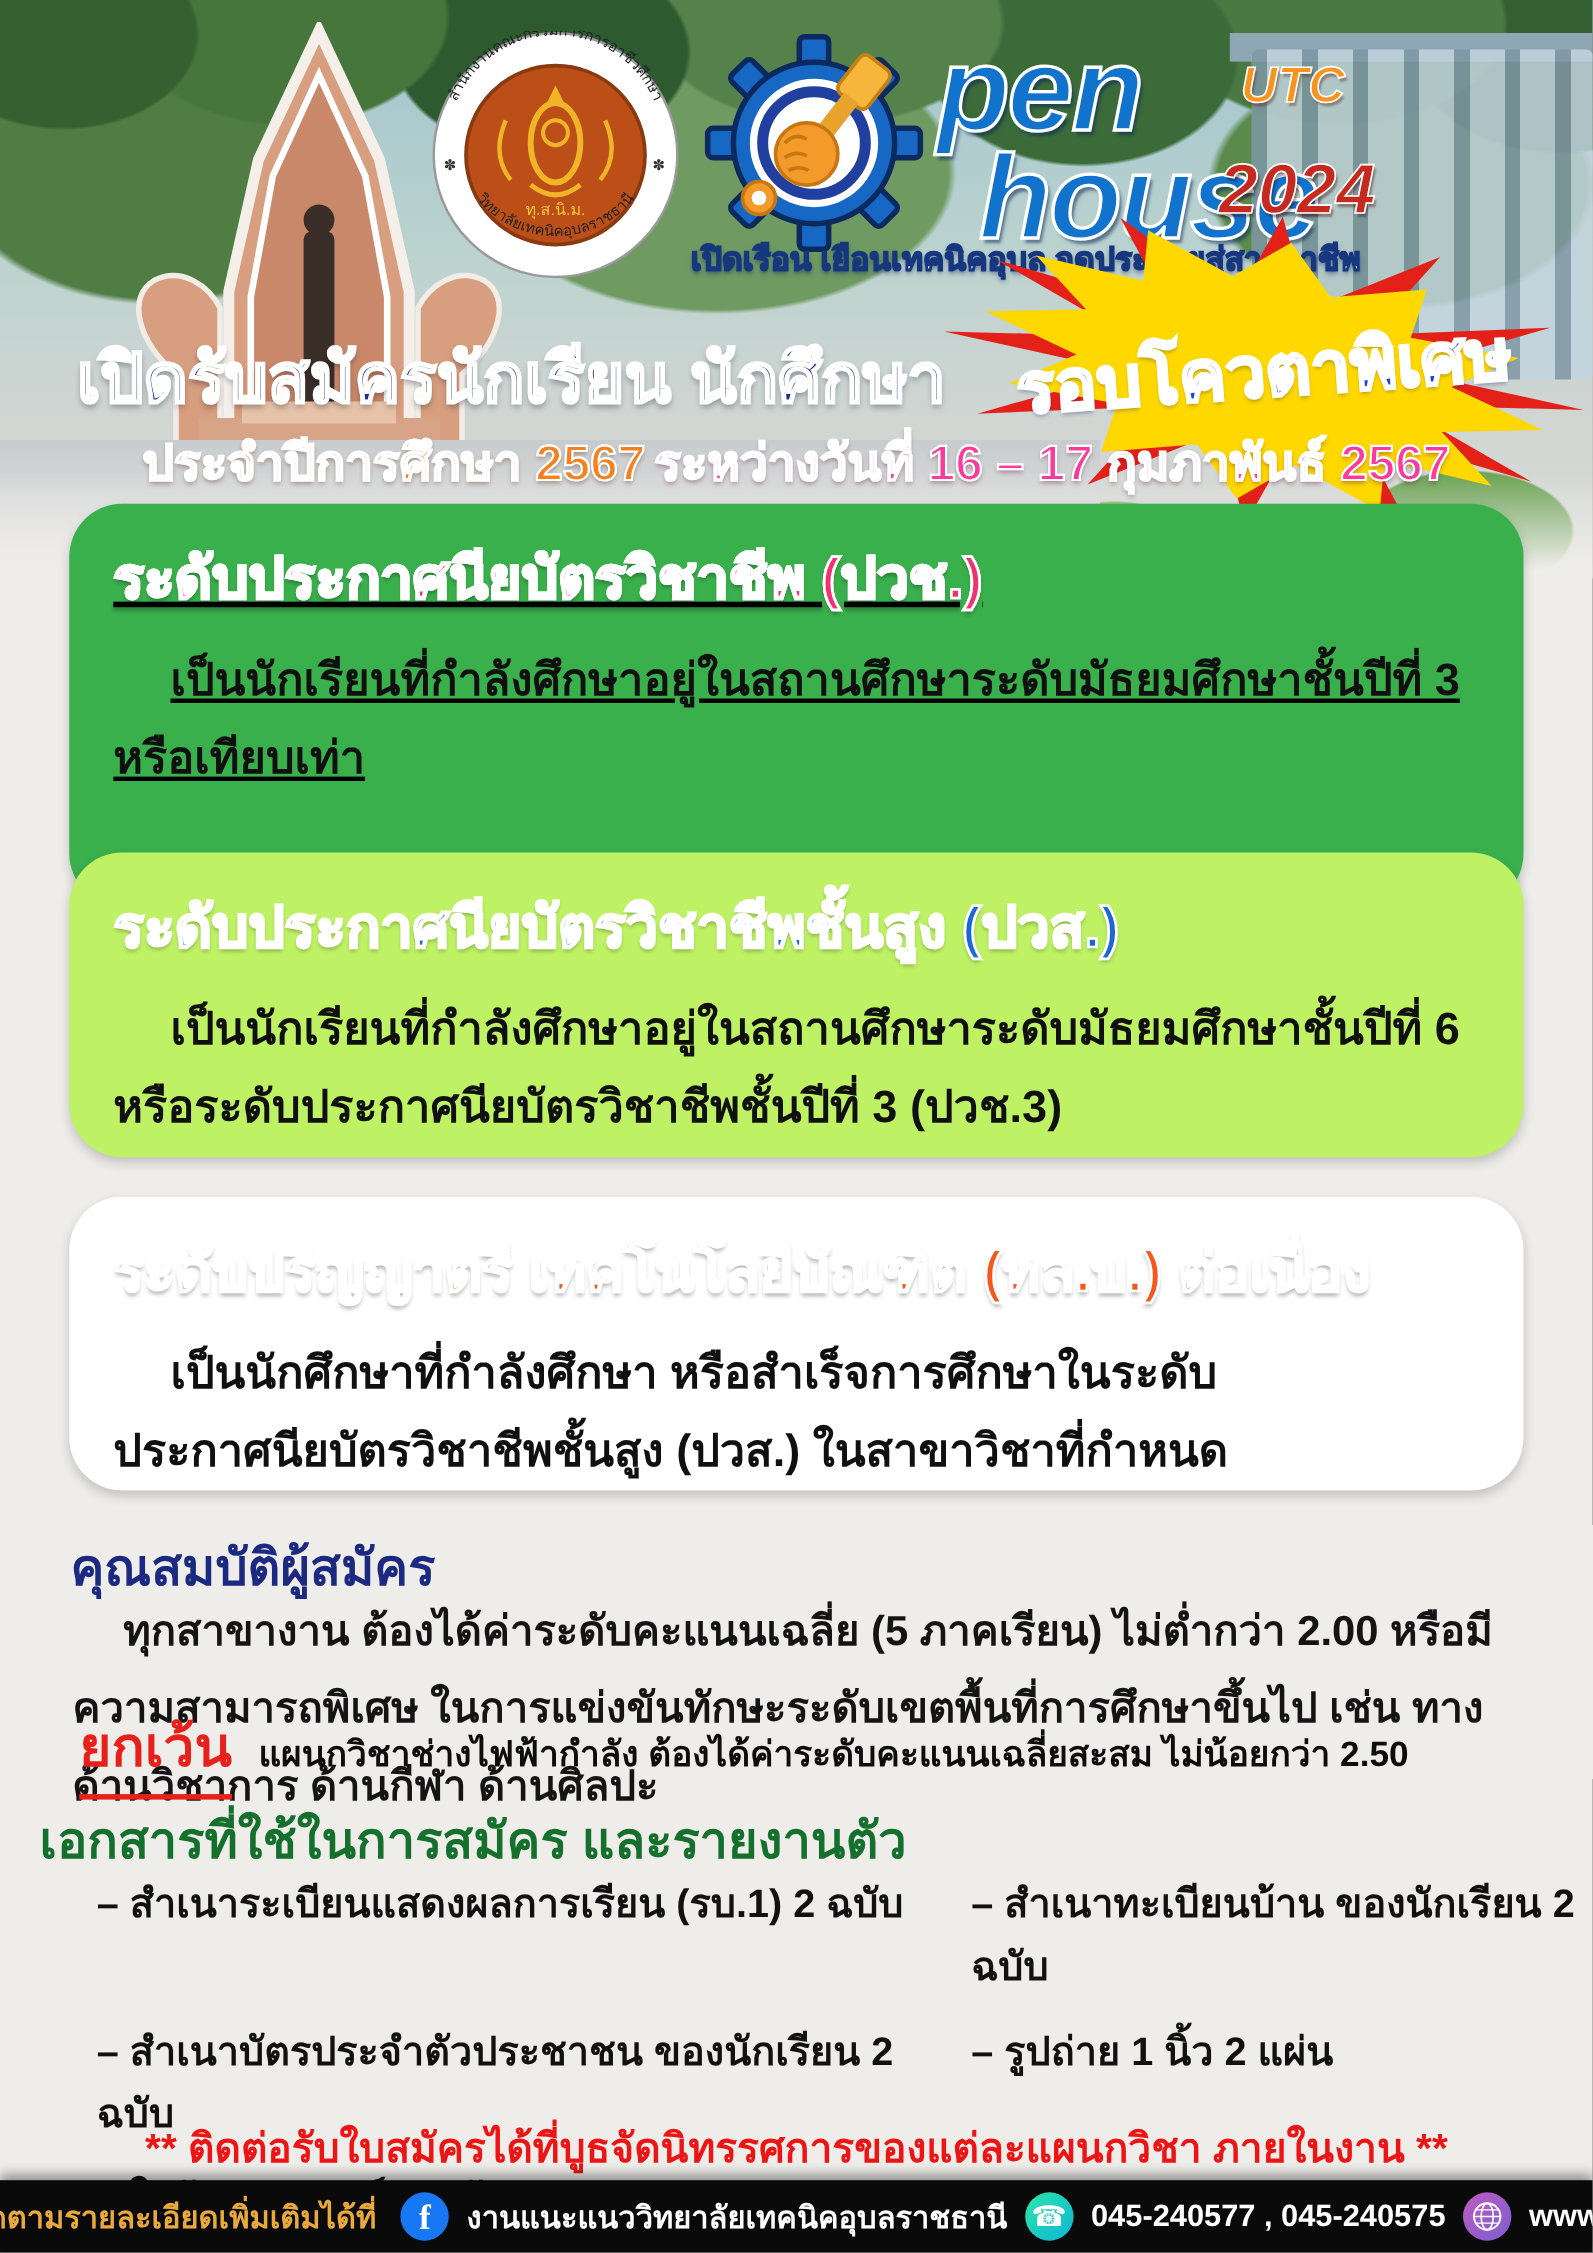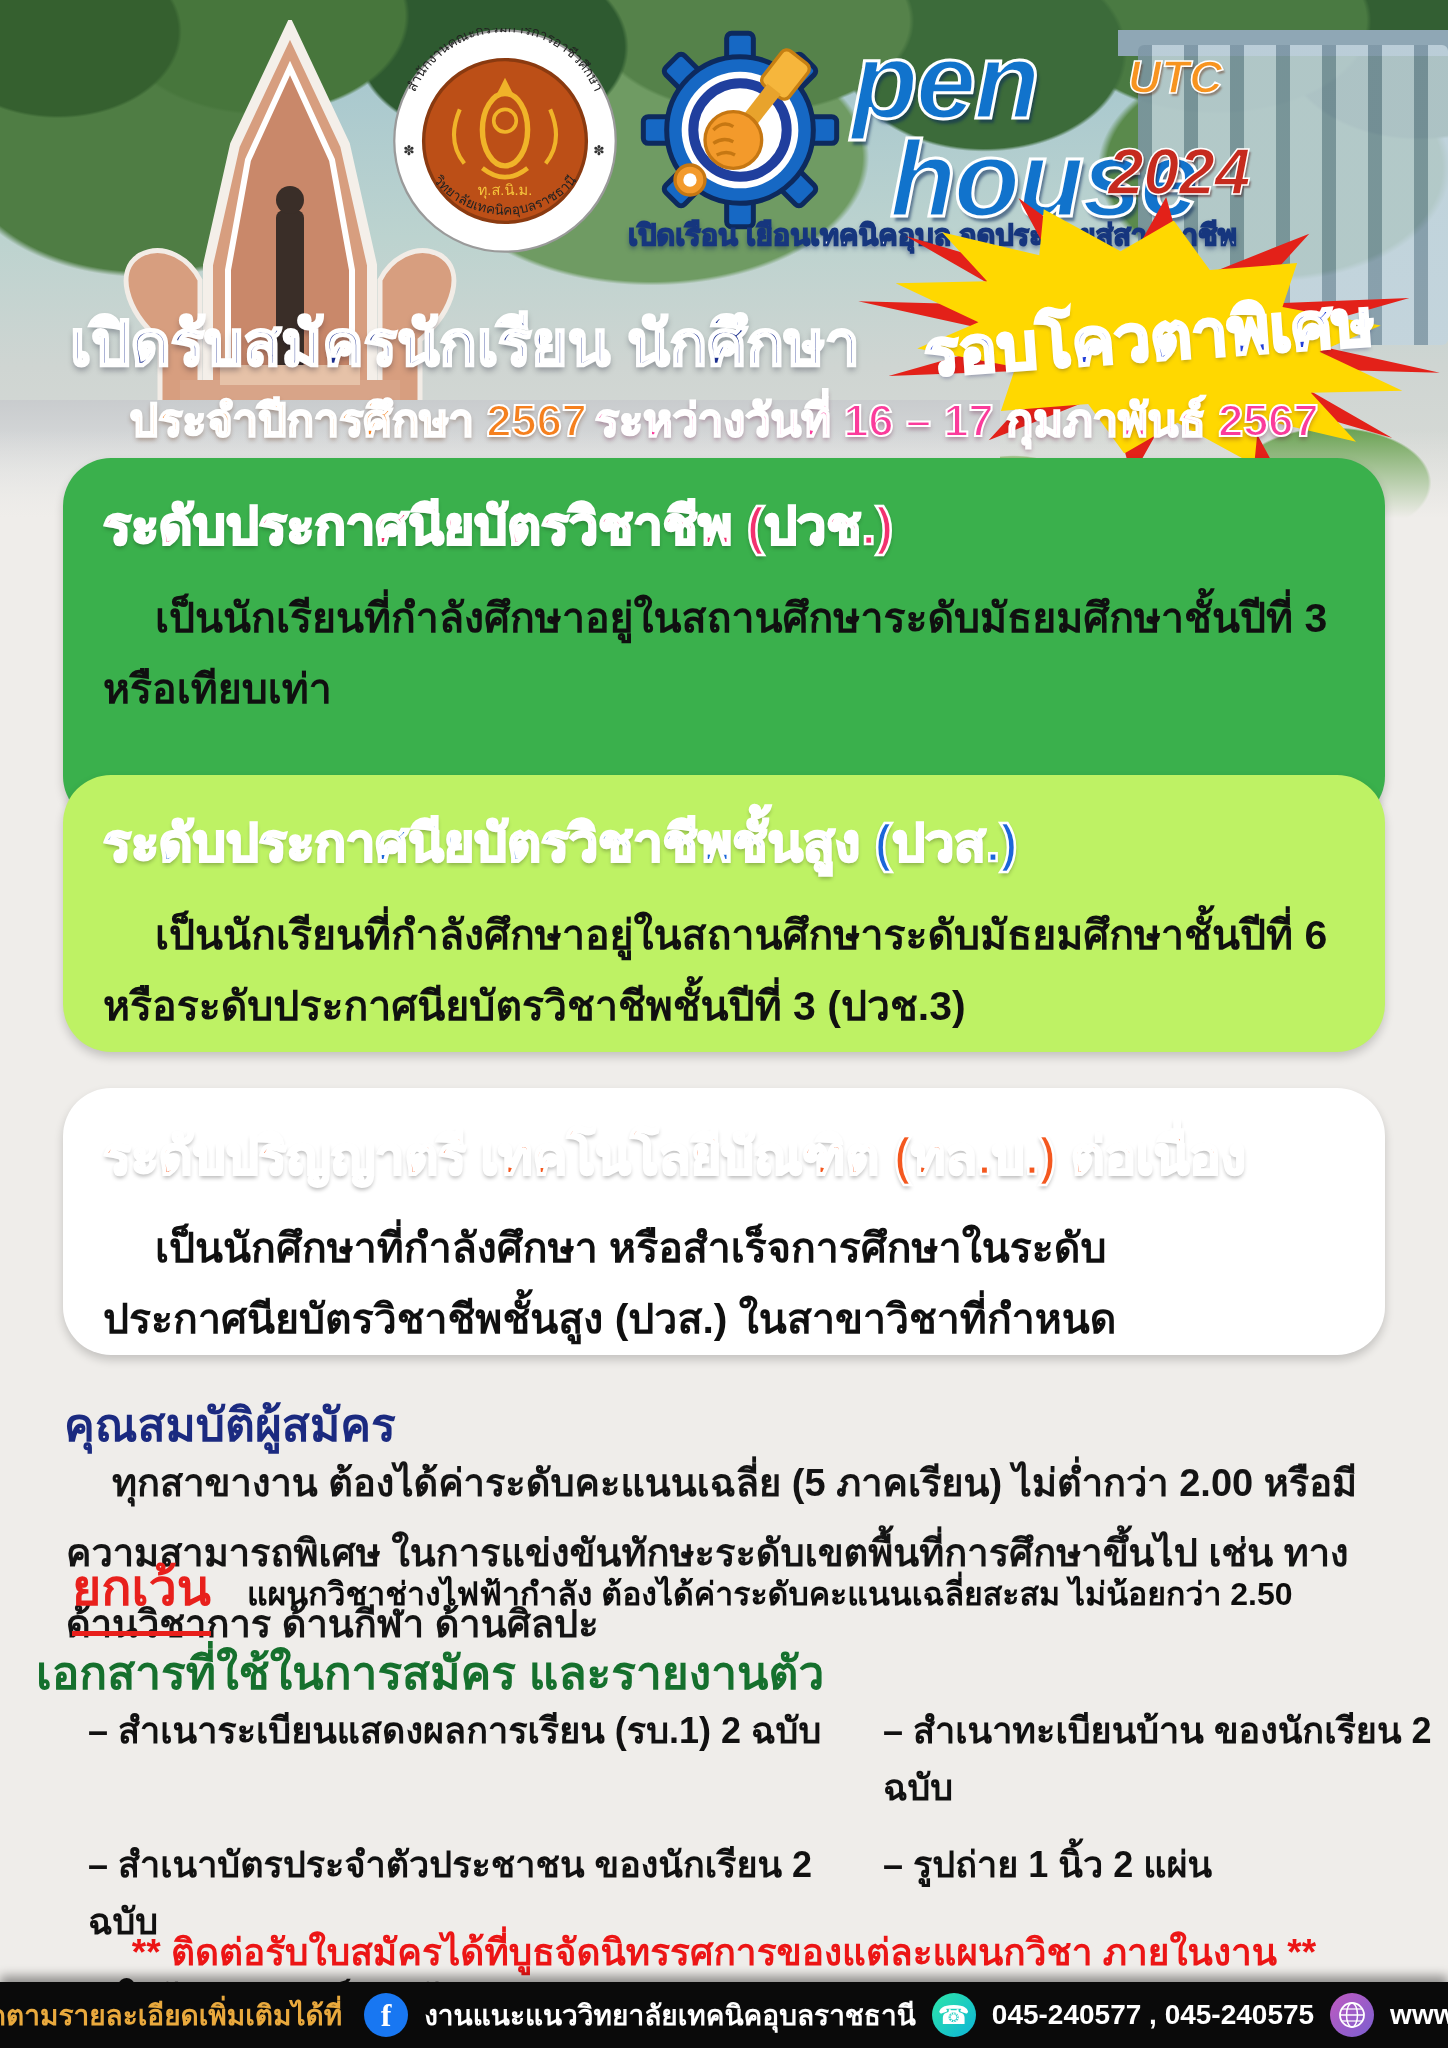--- a/index.html
+++ b/index.html
@@ -73,32 +73,32 @@
   .subtitle .part-a{color:#f5801e;-webkit-text-stroke:2px #fff;text-shadow:0 3px 5px rgba(80,30,0,.4);}
   .subtitle .part-b{color:#fb3b9b;-webkit-text-stroke:2px #fff;text-shadow:0 3px 5px rgba(90,0,50,.4);}
 
   
   .card{position:absolute;left:63px;width:1322px;border-radius:48px;
     box-shadow:0 5px 10px rgba(0,0,0,.18);padding:26px 42px 0 40px;}
   .card .c-title{font-size:52px;font-weight:800;-webkit-text-stroke:2.5px #ffffff;
     text-shadow:0 3px 4px rgba(0,0,0,.3);white-space:nowrap;}
   .card .c-body{margin-top:16px;font-size:41px;font-weight:600;color:#101010;
     line-height:1.72;text-indent:52px;}
-  .card.green{top:458px;height:366px;background:#3ab04c;}
+  .card.green{top:458px;height:366px;background:#3ab04c;text-decoration:underline;}
   .card.green .c-title{color:#f2316f;}
   .card.orange{top:775px;height:277px;background:#bef264;}
   .card.orange .c-title{color:#1b66d9;}
   .card.blue{top:1088px;height:267px;background:#ffffff;}
   .card.blue .c-title{color:#f4581f;}
 
   
   .qual-h{position:absolute;left:36px;top:1388px;font-size:46px;font-weight:800;color:#1b2a80;margin-left:28px;}
   .qual-body{position:absolute;left:66px;top:1448px;width:1350px;font-size:38px;font-weight:600;
     color:#141414;line-height:1.85;text-indent:46px;}
-  .qual-exc{position:absolute;left:72px;top:1548px;display:flex;align-items:baseline;gap:36px;}
+  .qual-exc{position:absolute;left:72px;top:1548px;display:flex;align-items:baseline;gap:24px;}
   .exc-label{font-size:50px;font-weight:800;color:#e8201c;border-bottom:5px solid #e8201c;
     padding-bottom:4px;}
   .exc-text{font-size:32px;font-weight:800;color:#0d0d0d;}
 
   
   .docs-h{position:absolute;left:36px;top:1636px;font-size:46px;font-weight:800;color:#15702d;}
   .docs-grid{position:absolute;left:88px;top:1702px;width:1345px;display:grid;
     grid-template-columns:795px 550px;row-gap:20px;font-size:36px;font-weight:600;color:#111;}
   .docs-grid .span2{grid-column:1 / span 2;}
   .note{position:absolute;left:0;top:1922px;width:1448px;text-align:center;font-size:37px;

